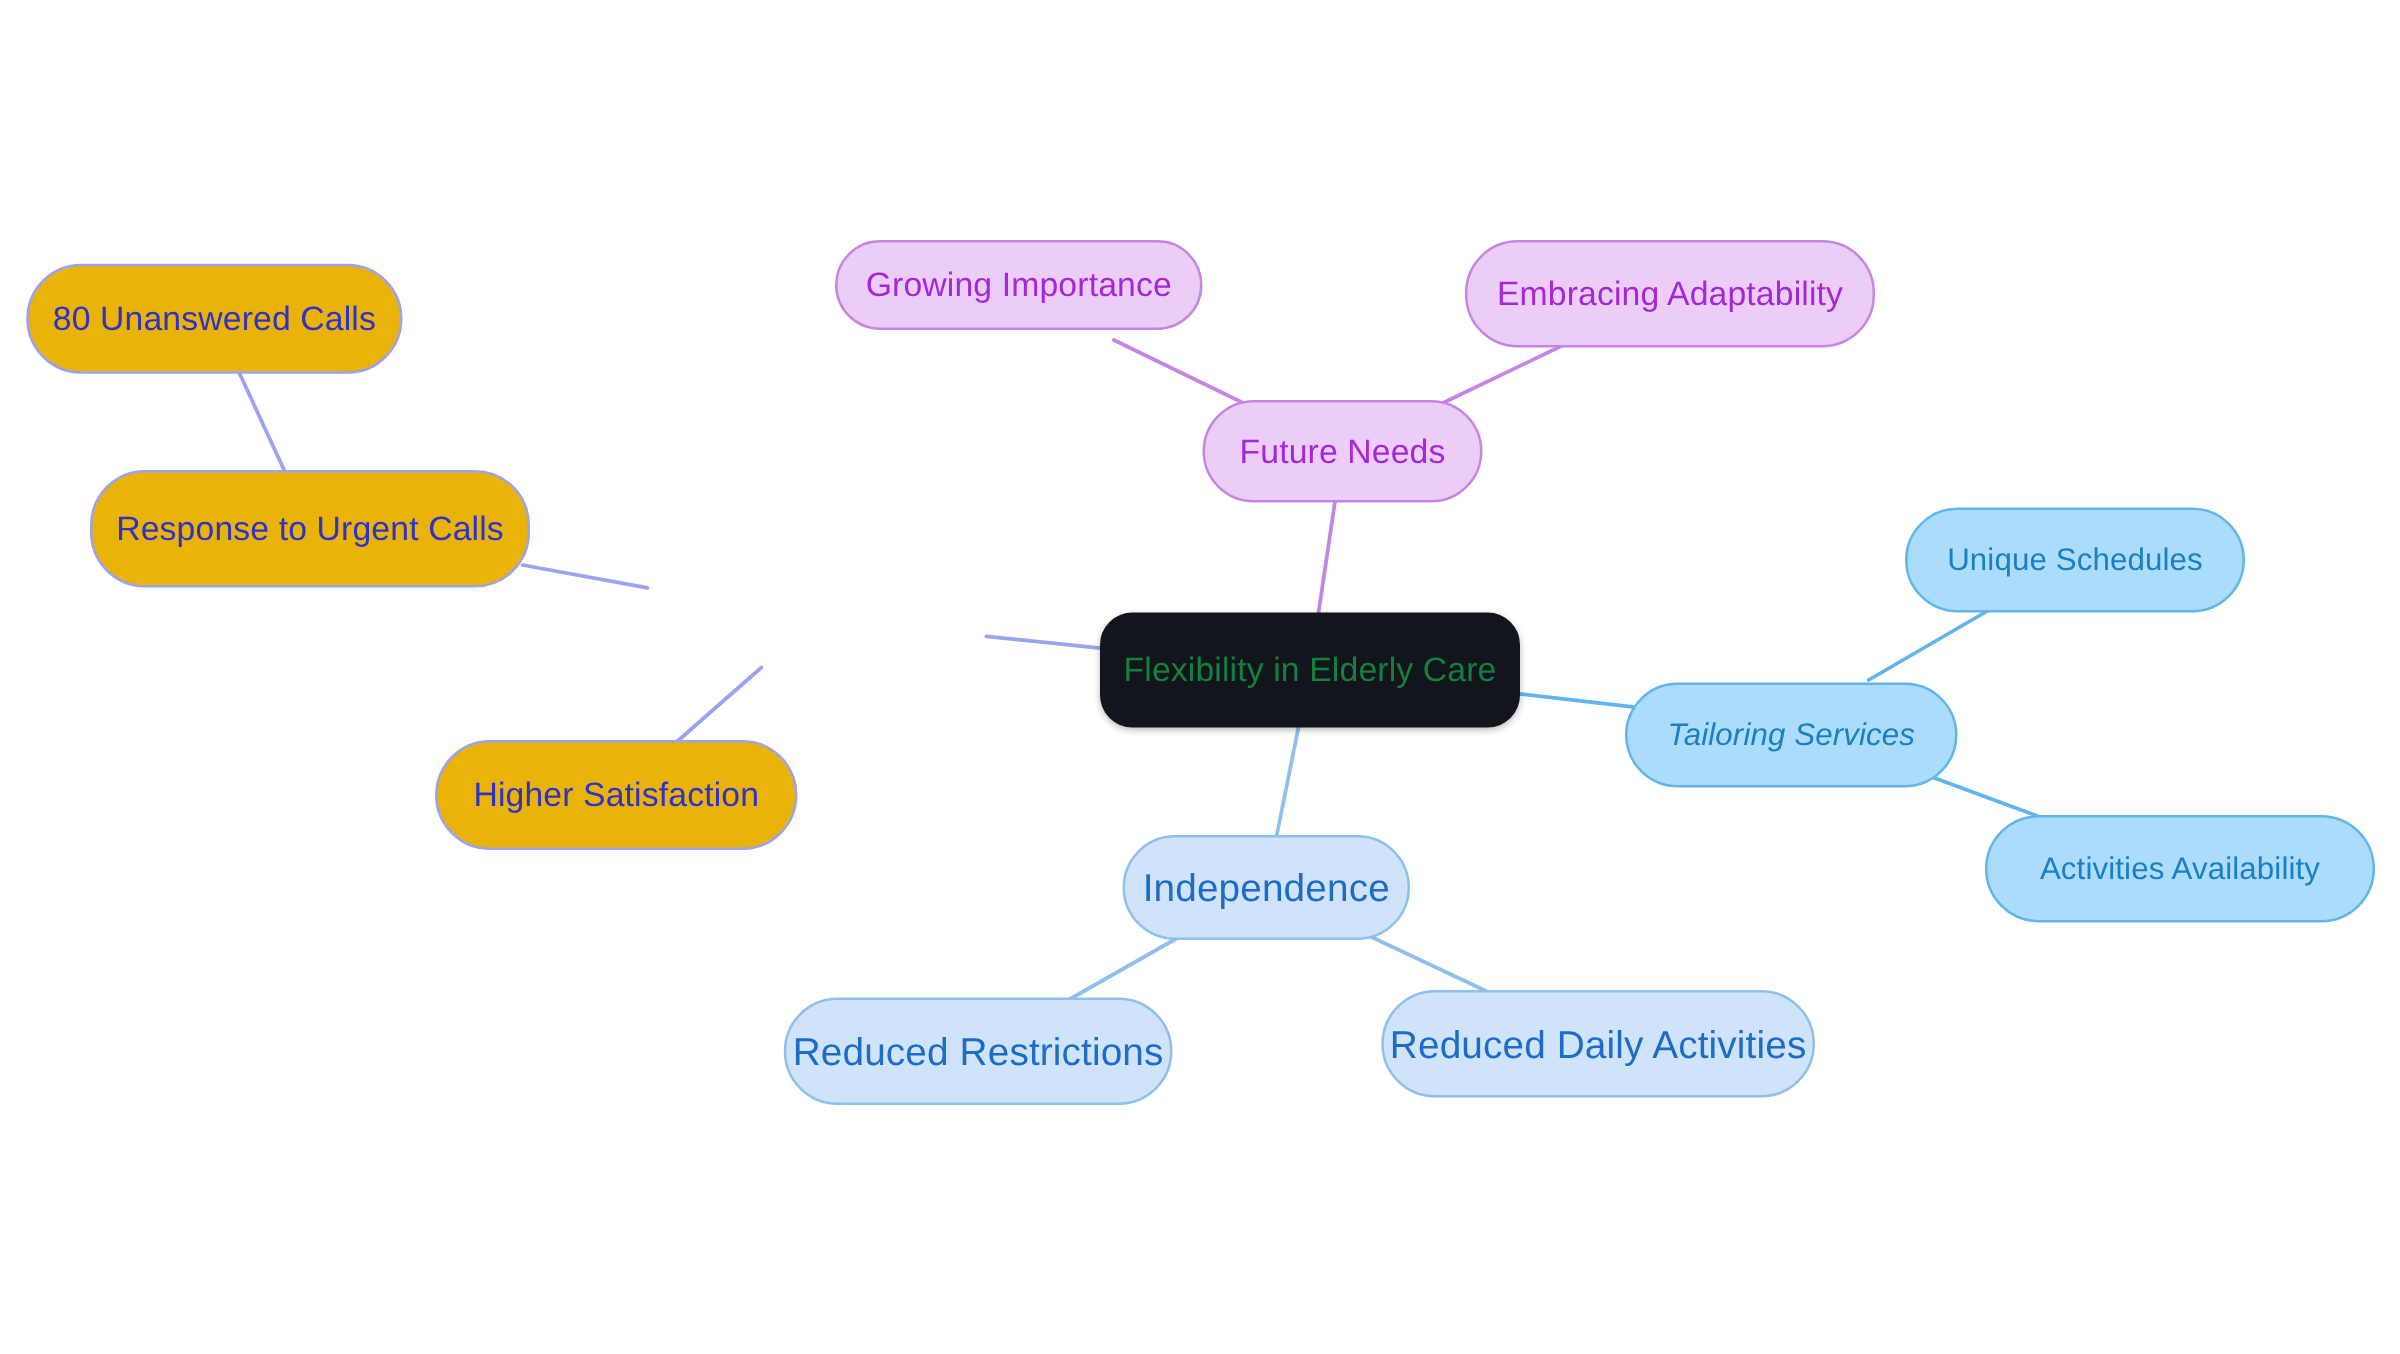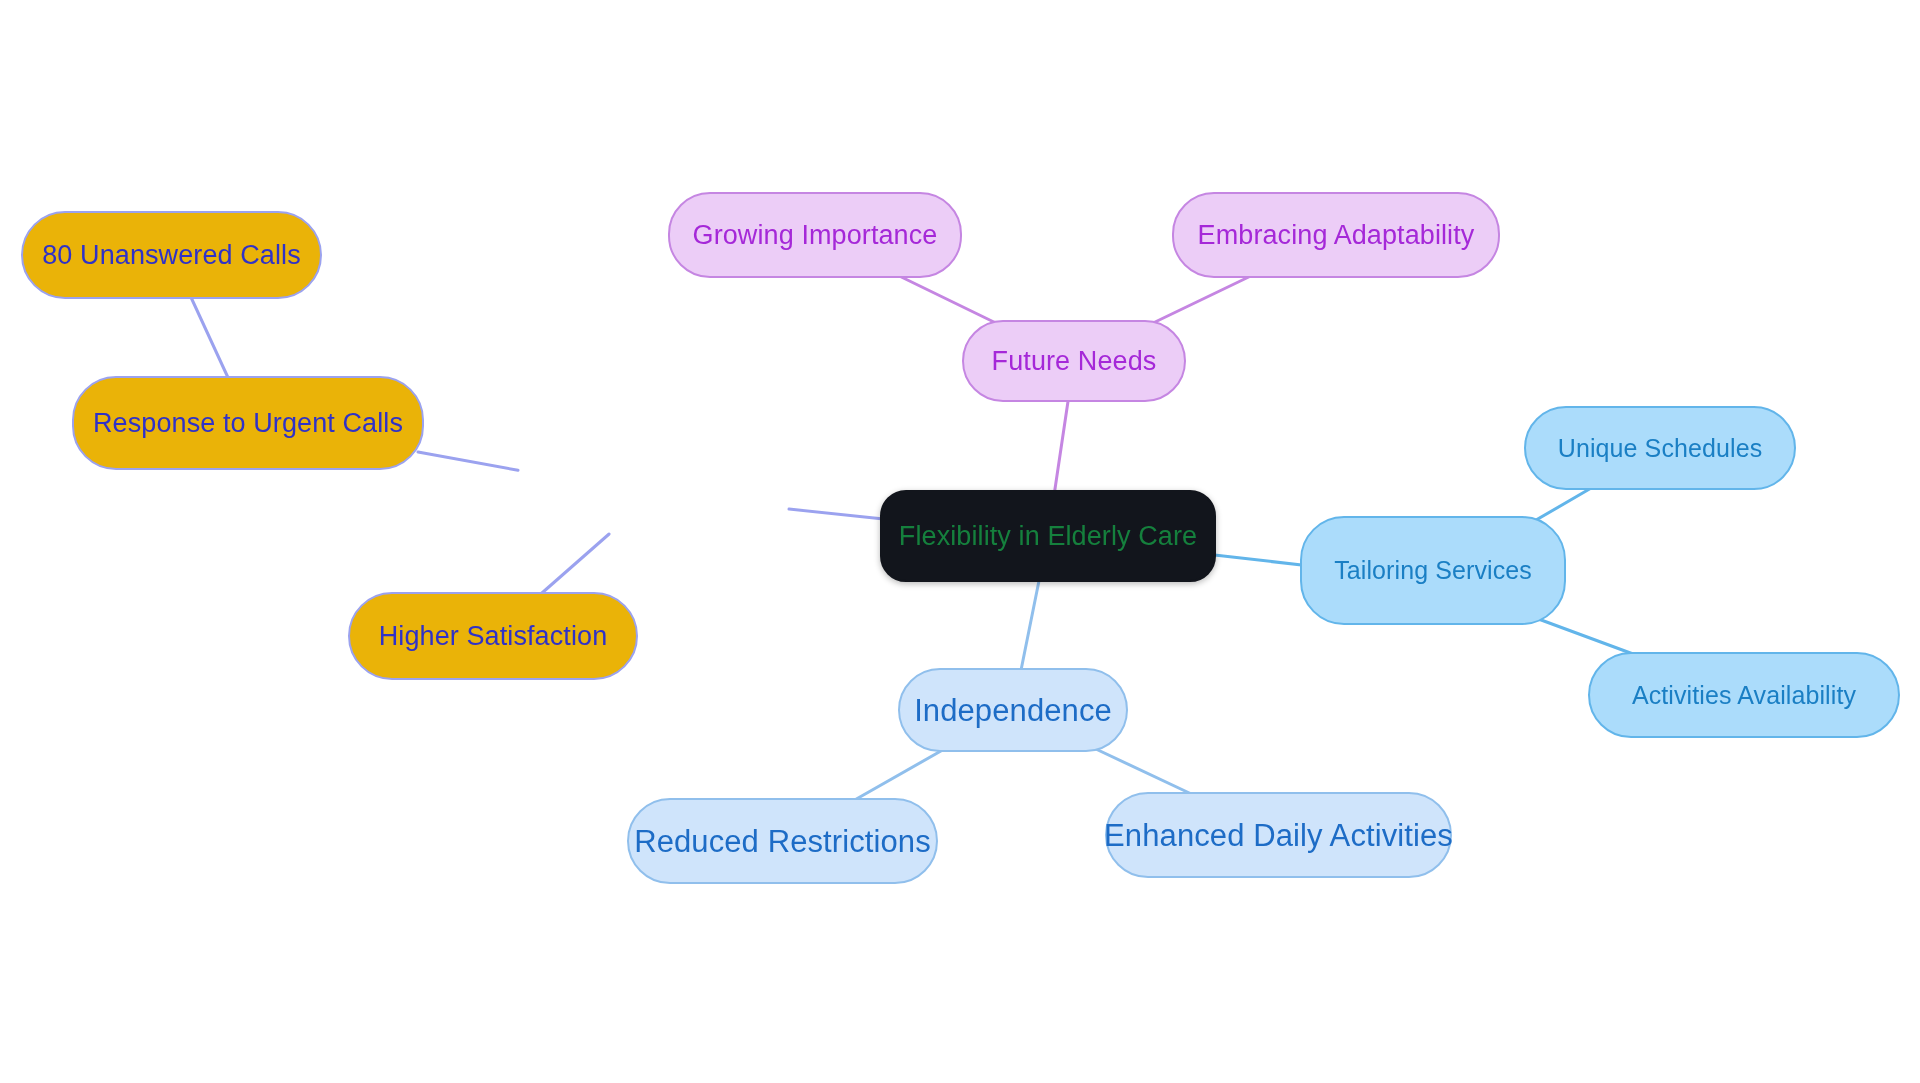--- a/index.html
+++ b/index.html
@@ -124,37 +124,37 @@
     </div>
     <div class="node periwinkle" style="left: 21px; top: 211px; width: 301px; height: 88px;">
       <span class="node-label">80 Unanswered Calls</span>
     </div>
     <div class="node periwinkle" style="left: 348px; top: 592px; width: 290px; height: 88px;">
       <span class="node-label">Higher Satisfaction</span>
     </div>
     <div class="node orchid" style="left: 962px; top: 320px; width: 224px; height: 82px;">
       <span class="node-label">Future Needs</span>
     </div>
-    <div class="node orchid" style="left: 668px; top: 192px; width: 294px; height: 86px;">
+    <div class="node orchid" style="left: 668px; top: 192px; width: 294px; height: 72px;">
       <span class="node-label">Growing Importance</span>
     </div>
     <div class="node orchid" style="left: 1172px; top: 192px; width: 328px; height: 86px; justify-content: center;">
       <span class="node-label">Embracing Adaptability</span>
     </div>
-    <div class="node sky" style="left: 1300px; top: 516px; width: 266px; height: 109px;">
+    <div class="node sky" style="left: 1300px; top: 546px; width: 266px; height: 84px; font-style: italic;">
       <span class="node-label">Tailoring Services</span>
     </div>
     <div class="node sky" style="left: 1524px; top: 406px; width: 272px; height: 84px;">
       <span class="node-label">Unique Schedules</span>
     </div>
     <div class="node sky" style="left: 1588px; top: 652px; width: 312px; height: 86px;">
       <span class="node-label">Activities Availability</span>
     </div>
     <div class="node paleblue" style="left: 898px; top: 668px; width: 230px; height: 84px;">
       <span class="node-label">Independence</span>
     </div>
     <div class="node paleblue" style="left: 627px; top: 798px; width: 311px; height: 86px;">
       <span class="node-label">Reduced Restrictions</span>
     </div>
     <div class="node paleblue" style="left: 1105px; top: 792px; width: 347px; height: 86px;">
-      <span class="node-label">Enhanced Daily Activities</span>
+      <span class="node-label">Reduced Daily Activities</span>
     </div>
   </div>
 
 </body></html>

